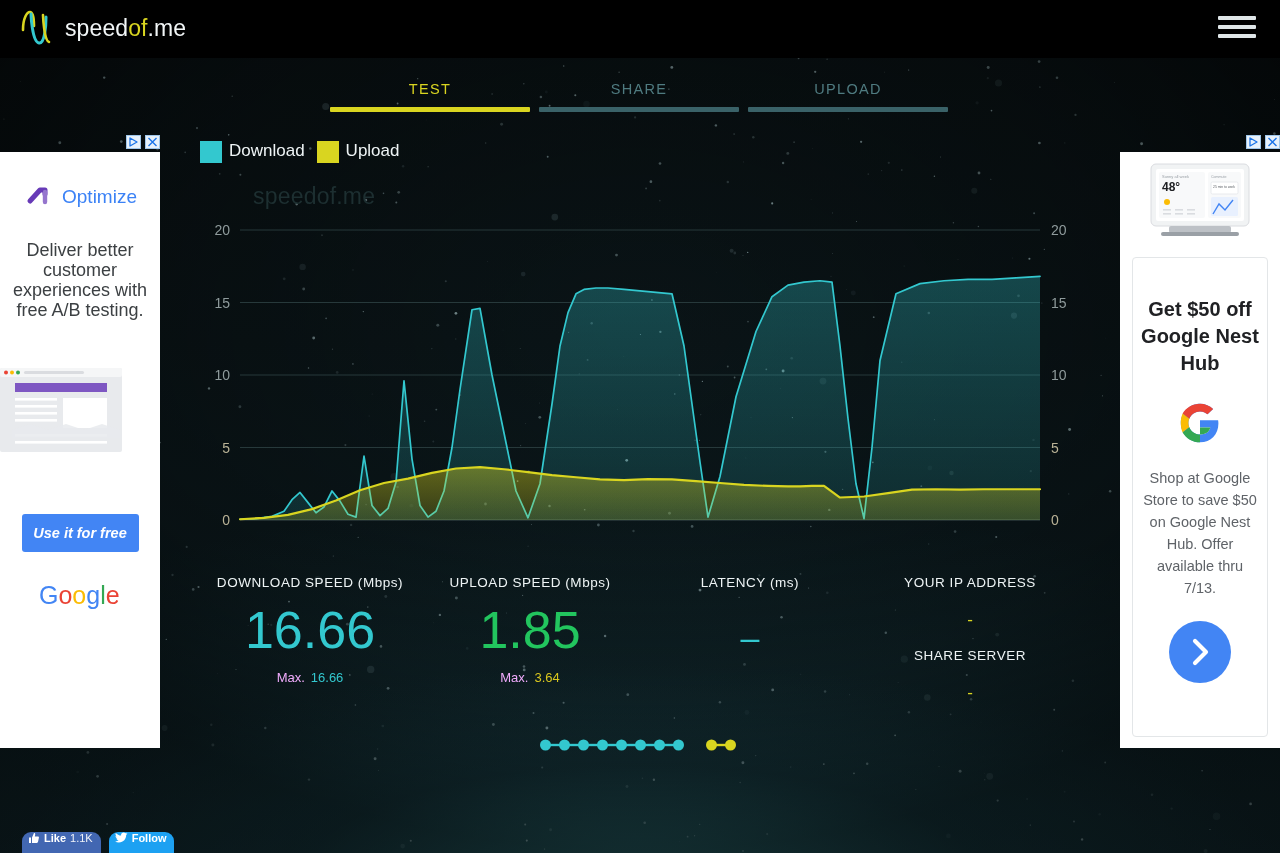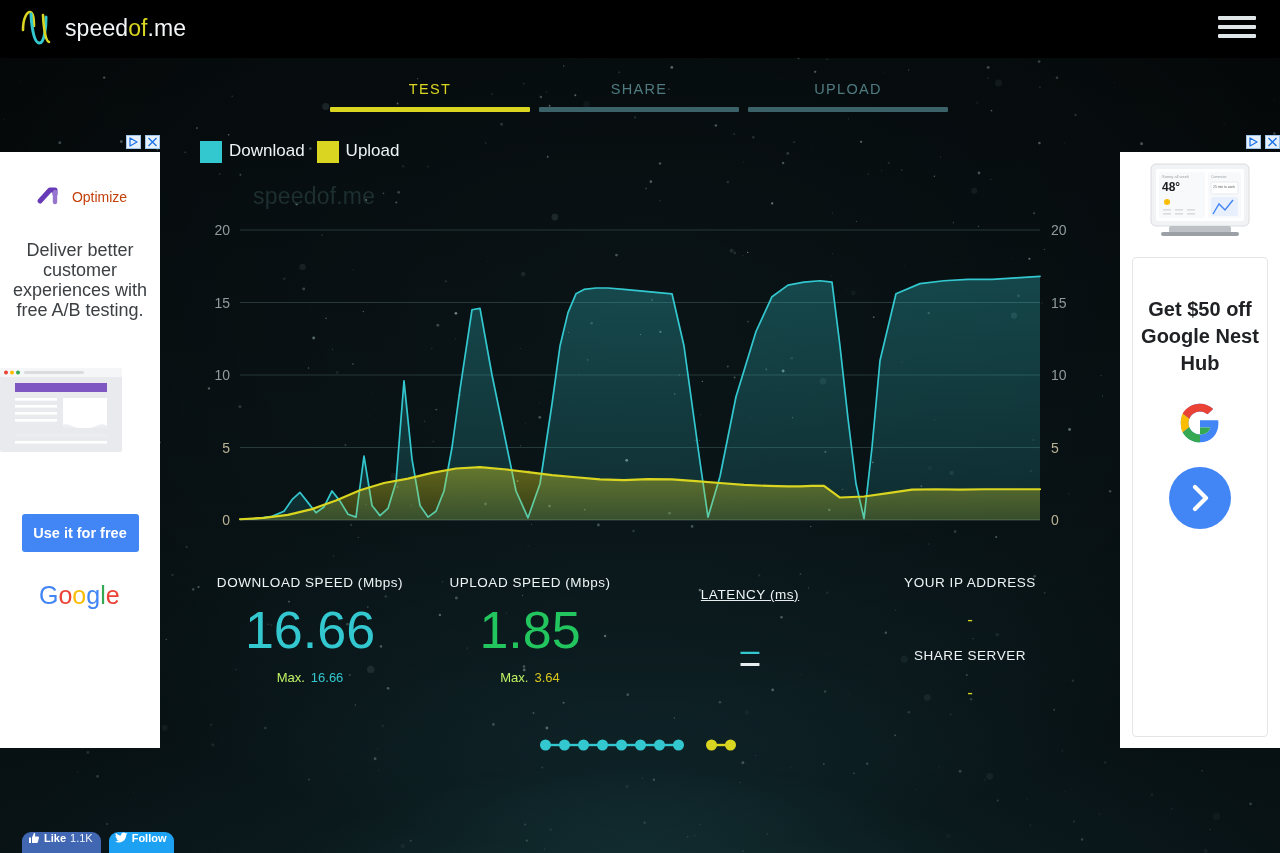--- a/index.html
+++ b/index.html
@@ -65,44 +65,44 @@
   }
 
   
   .readout { position:absolute; top:575px; left:195px; width:890px; height:130px; z-index:20; }
   .col { position:absolute; text-align:center; }
   .col .ttl { font-size:13.5px; letter-spacing:.55px; color:#eef4f5; white-space:nowrap; }
   .big { font-size:52px; line-height:1; margin-top:14px; font-weight:300; }
   .big-dn { color:#33c8cf; }
   .big-up { color:#22c55e; }
   .maxrow { margin-top:14px; font-size:13px; white-space:nowrap; }
-  .maxlbl { color:#bef264; }
+  .maxlbl { color:#f0abfc; }
   .maxval-dn { color:#33c8cf; margin-left:6px; }
   .maxval-up { color:#d9c71e; margin-left:6px; }
   .dash-cy { color:#33c8cf; font-size:34px; line-height:1; }
   .dash-ye { color:#d9d520; font-size:17px; line-height:1; }
 
   
   .progress { position:absolute; top:736px; left:0; width:1280px; text-align:center; z-index:20; }
   .dots { display:inline-block; position:relative; height:18px; }
   .pct { margin-top:13px; font-size:21px; color:#f3f7f8; }
 
   
   .ad { position:absolute; background:#fff; z-index:30; }
   .ad-hdr { position:absolute; top:-18px; right:0; height:16px; display:flex; gap:4px; align-items:center; }
   .adc, .adx { display:block; }
   .ad-left  { left:0;    top:152px; width:160px; height:596px; }
   .ad-right { left:1120px; top:152px; width:160px; height:596px; }
 
   .opt-head { display:flex; align-items:center; justify-content:center; gap:9px; margin-top:30px; }
-  .opt-name { font-size:14px; color:#c2410c; }
+  .opt-name { font-size:19px; color:#3b82f6; }
   .opt-copy { margin:28px 10px 0; font-size:18px; line-height:20px; color:#3c4043; text-align:center; }
   .opt-img { margin:48px auto 0; width:128px; height:96px; }
   .opt-cta { display:block; margin:46px auto 0; width:117px; height:38px; background:#4285f4;
-             color:#fff; font-size:14.5px; font-weight:bold; border:0; border-radius:3px; cursor:pointer; }
+             color:#fff; font-size:14.5px; font-weight:bold; border:0; border-radius:3px; cursor:pointer;font-style:italic; }
   .g-logo { display:block; margin:30px auto 0; }
 
   .nest-img { display:block; margin:10px auto 0; }
   .nest-card { position:absolute; left:12px; top:105px; width:136px; height:480px;
                background:#fff; border:1px solid #e3e6e8; border-radius:4px; }
   .nest-title { margin:38px 8px 0; font-size:20px; font-weight:bold; line-height:27px;
                 text-align:center; color:#202124; }
   .nest-g { display:block; margin:26px auto 0; }
   .nest-copy { margin:22px 7px 0; font-size:14.5px; line-height:22px; text-align:center; color:#5f6368; }
   .nest-cta { display:block; margin:22px auto 0; width:62px; height:62px; border-radius:50%;
@@ -674,21 +674,21 @@
     </div>
 
     <div class="col" style="left:220px; top:0px; width:230px;">
       <div class="ttl">UPLOAD SPEED (Mbps)</div>
       <div class="big big-up">1.85</div>
       <div class="maxrow">
         <span class="maxlbl">Max.</span><span class="maxval-up">3.64</span>
       </div>
     </div>
 
-    <div class="col" style="left:445px; top:12px; width:220px;text-decoration:underline;">
+    <div class="col" style="left:445px; top:0px; width:220px;">
       <div class="ttl">LATENCY (ms)</div>
       <div class="dash-cy" style="margin-top:30px;">–</div>
     </div>
 
     <div class="col" style="left:660px; top:0px; width:230px;">
       <div class="ttl">YOUR IP ADDRESS</div>
       <div class="dash-ye" style="margin-top:21px;">-</div>
     </div>
 
     <div class="col" style="left:660px; top:73px; width:230px;">
@@ -811,20 +811,21 @@
     </svg>
 
     <div class="nest-card">
       <div class="nest-title">Get $50 off Google Nest Hub</div>
       <svg class="nest-g" width="42" height="42" viewBox="0 0 42 42">
         <path d="M21 17.2 V24.6 H31.3 C30.9 27 28.5 31.6 21 31.6 C14.6 31.6 9.4 26.3 9.4 20 C9.4 13.7 14.6 8.4 21 8.4 C24.7 8.4 27.1 10 28.5 11.3 L34.1 5.9 C30.6 2.7 26.1 0.7 21 0.7 C10.4 0.7 1.8 9.3 1.8 20 C1.8 30.7 10.4 39.3 21 39.3 C32.1 39.3 39.4 31.5 39.4 20.5 C39.4 19.2 39.3 18.2 39.1 17.2 Z" fill="#4285f4"></path>
         <path d="M21 0.7 C26.1 0.7 30.6 2.7 34.1 5.9 L28.5 11.3 C27.1 10 24.7 8.4 21 8.4 C16.2 8.4 12.1 11.4 10.3 15.7 L3.6 10.6 C7 4.7 13.5 0.7 21 0.7 Z" fill="#ea4335"></path>
         <path d="M3.6 10.6 L10.3 15.7 C9.7 17 9.4 18.5 9.4 20 C9.4 21.5 9.7 23 10.3 24.3 L3.6 29.4 C2.4 26.6 1.8 23.4 1.8 20 C1.8 16.6 2.4 13.4 3.6 10.6 Z" fill="#fbbc04"></path>
         <path d="M3.6 29.4 L10.3 24.3 C12.1 28.6 16.2 31.6 21 31.6 C28.5 31.6 30.9 27 31.3 24.6 L21 24.6 L21 31.6 C21 31.6 21 39.3 21 39.3 C13.5 39.3 7 35.3 3.6 29.4 Z" fill="#34a853"></path>
       </svg>
+      <div class="nest-copy">Shop at Google Store to save $50 on Google Nest Hub. Offer available thru 7/13.</div>
       <button class="nest-cta">
         <svg width="62" height="62" viewBox="0 0 62 62">
           <path d="M26 20 L37 31 L26 42" fill="none" stroke="#fff" stroke-width="4.2" stroke-linecap="round" stroke-linejoin="round"></path>
         </svg>
       </button>
     </div>
   </div>
 
   <div class="social">
     <div class="sb sb-fb">

